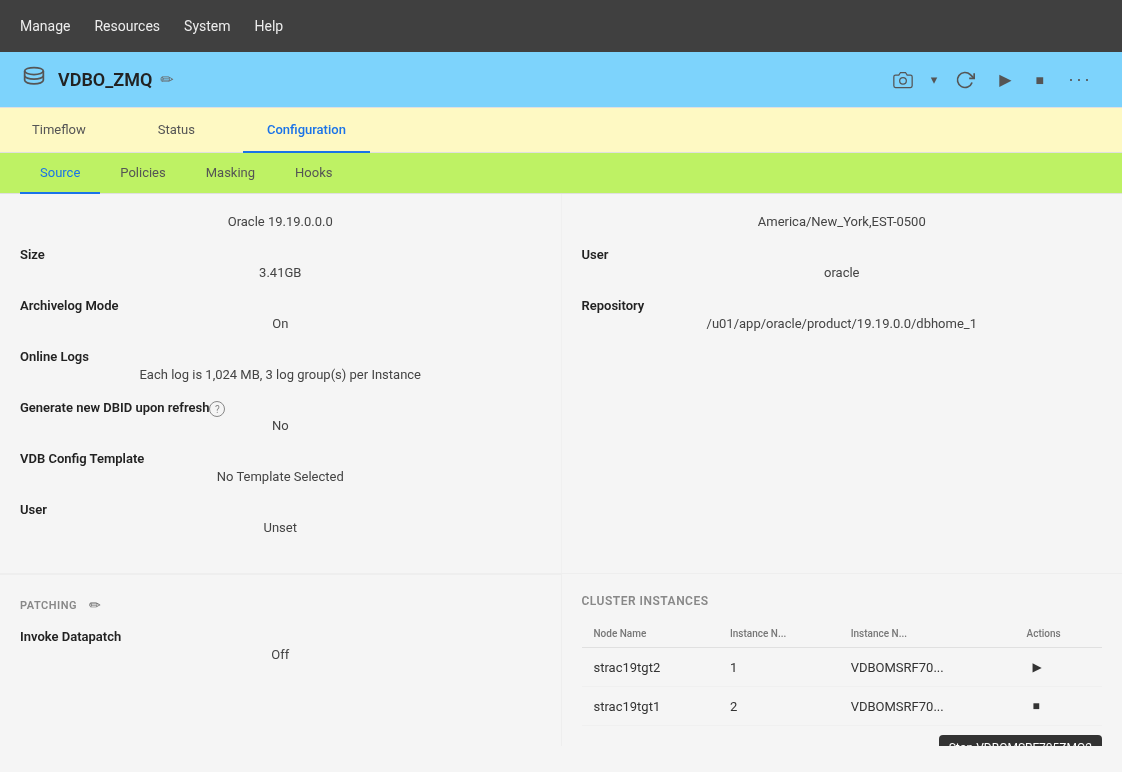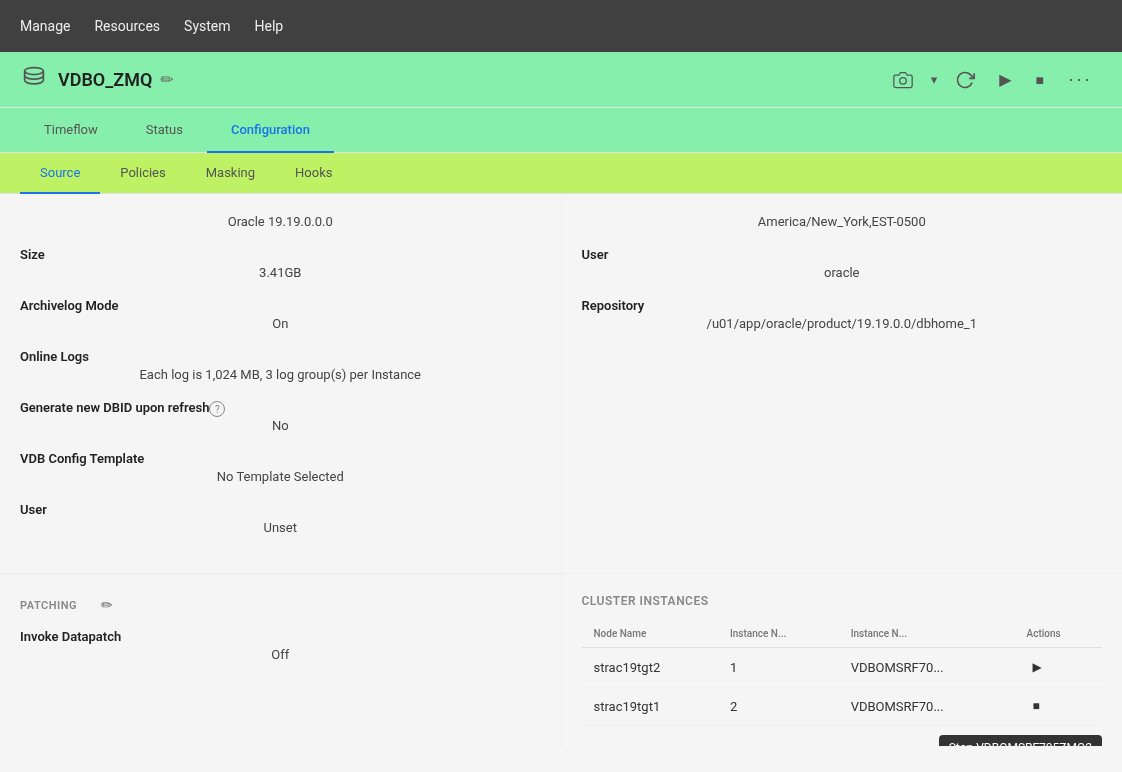--- a/index.html
+++ b/index.html
@@ -18,21 +18,21 @@
     .top-nav-item {
       color: #fff;
       cursor: pointer;
       font-size: 14px;
       padding: 16px 0;
       opacity: 0.9;
     }
 
     
     .header-bar {
-      background: #86efac;
+      background: #7dd3fc;
       border-bottom: 1px solid #e0e0e0;
       display: flex;
       align-items: center;
       padding: 0 20px;
       height: 56px;
     }
     .db-icon {
       width: 28px;
       height: 28px;
       margin-right: 10px;
@@ -63,24 +63,25 @@
       color: #555;
       font-size: 18px;
       border-radius: 4px;
       display: flex;
       align-items: center;
     }
     .header-btn svg { width: 20px; height: 20px; }
 
     
     .primary-tabs {
-      background: #86efac;
+      background: #fef9c3;
       border-bottom: 1px solid #e0e0e0;
       display: flex;
-      padding: 0 20px;
+      padding: 0 8px;
+      gap: 24px;
     }
     .primary-tab {
       padding: 14px 24px;
       cursor: pointer;
       color: #555;
       font-size: 13px;
       border-bottom: 2px solid transparent;
       margin-bottom: -1px;
     }
     .primary-tab.active {
@@ -212,21 +213,21 @@
       padding: 20px;
     }
 
     .patching-section {
       padding: 20px;
       border-top: 1px solid #eee;
     }
     .patching-header {
       display: flex;
       align-items: center;
-      gap: 20px;
+      gap: 8px;
       margin-bottom: 14px;
     }
 
     .cluster-right {
       flex: 1;
       padding: 20px;
     }
   </style>
 </head>
 <body>

